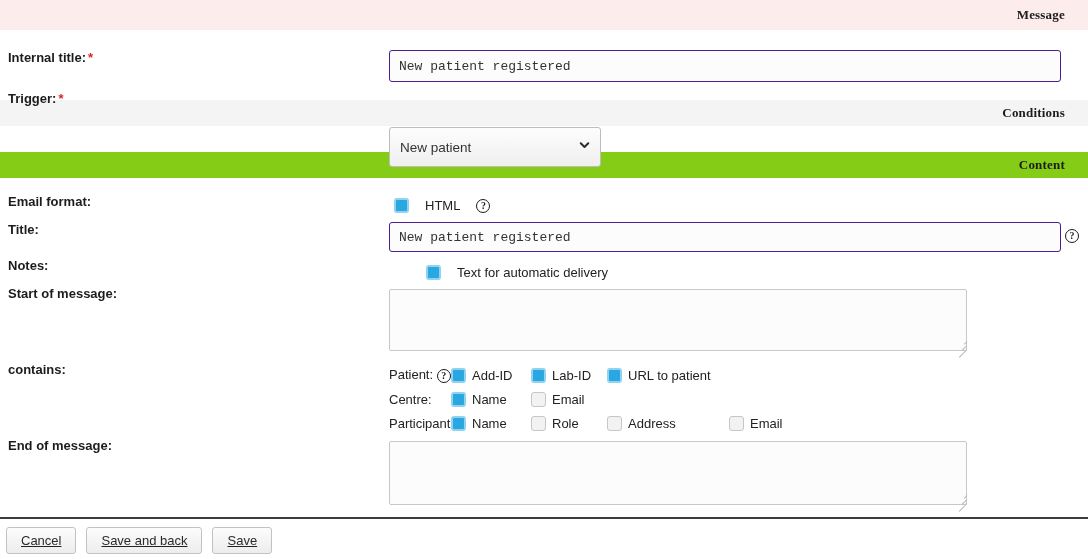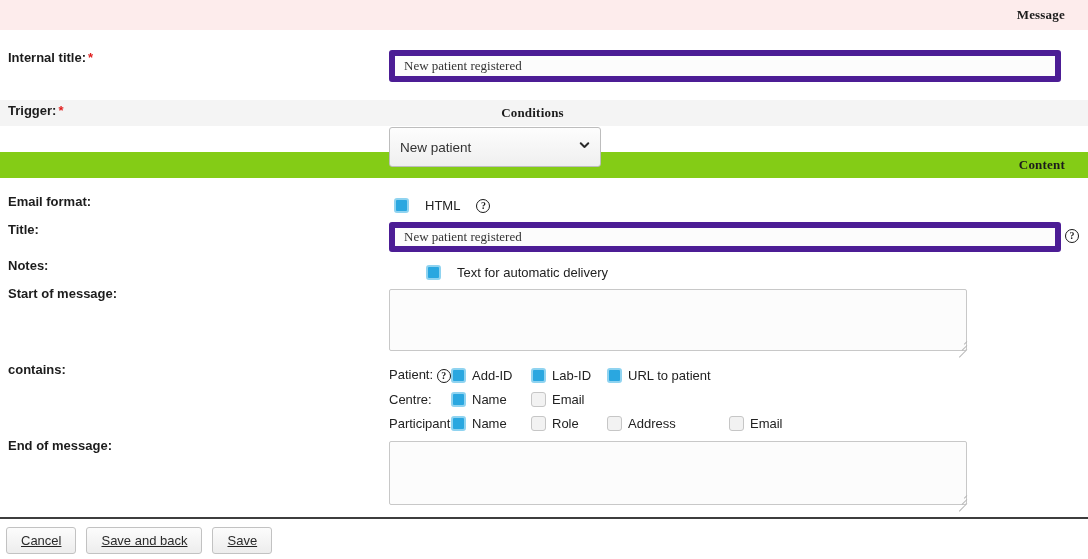--- a/index.html
+++ b/index.html
@@ -30,21 +30,21 @@
   }
   .section-bar .bar-title {
     font-weight: bold;
     font-size: 13px;
     color: #1c1c1c;
     padding-right: 23px;
     letter-spacing: 0.2px;
     font-family: Liberation Serif, serif;
   }
   .bar-message    { top: 0px;   height: 30px; background: #fdecec; }
-  .bar-conditions { top: 100px; background: #f4f4f4; justify-content: center; }
+  .bar-conditions { top: 100px; background: #f4f4f4; }
   .bar-content    { top: 152px; background: #84cc16; }
 
   
   .flabel {
     position: absolute;
     left: 8px;
     font-weight: bold;
     font-size: 13px;
     color: #1c1c1c;
     white-space: nowrap;
@@ -52,23 +52,23 @@
   .req {
     color: #e02020;
     font-weight: bold;
     padding-left: 2px;
   }
 
   
   .txt {
     position: absolute;
     background: #fcfcfc;
-    border: 6px solid #4c1d95;
+    border: 1px solid #4c1d95;
     border-radius: 3px;
-    font-family: Liberation Serif, serif;
+    font-family: Liberation Mono, monospace;
     font-size: 13px;
     color: #333333;
     padding: 0 9px;
     outline: none;
   }
   .txt::placeholder { color: #9a9a9a; }
 
   
   .area {
     position: absolute;
@@ -262,21 +262,21 @@
 
 <div class="section-bar bar-content">
   <span class="bar-title">Content</span>
 </div>
 
 <div class="flabel" style="top:50px;">
   <span>Internal title:</span><span class="req">*</span>
 </div>
 <input class="txt" style="left: 389px; top: 50px; width: 672px; height: 32px;" value="New patient registered">
 
-<div class="flabel" style="top:103px;">
+<div class="flabel" style="top:91px;">
   <span>Trigger:</span><span class="req">*</span>
 </div>
 <div class="sel-wrap">
   <select class="sel">
     <option>New patient</option>
   </select>
   <span class="sel-arrow"></span>
 </div>
 
 <div class="flabel" style="top:194px;">Email format:</div>

